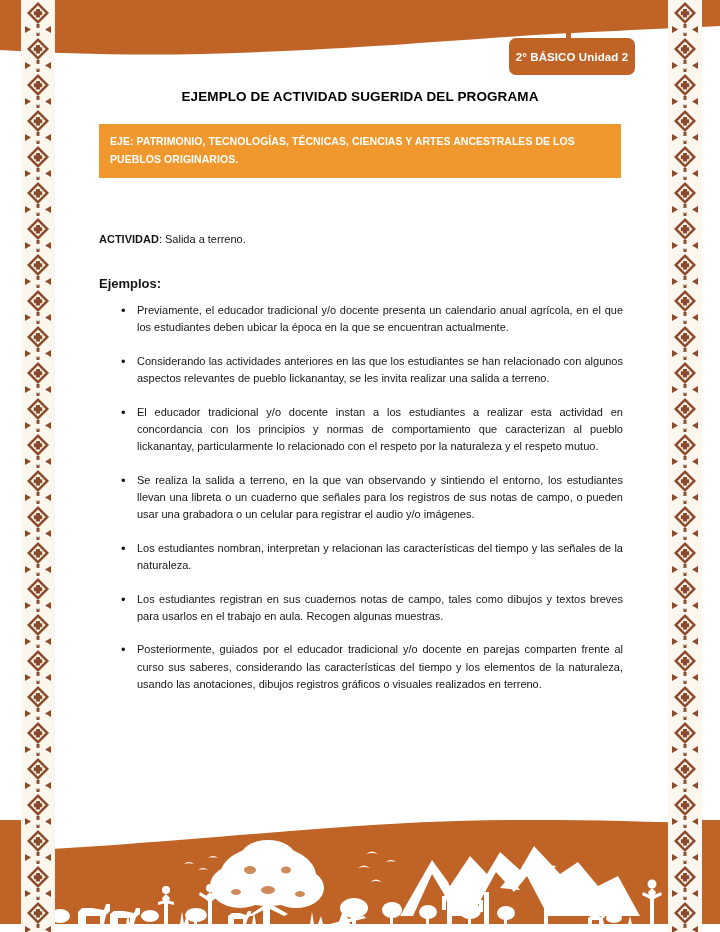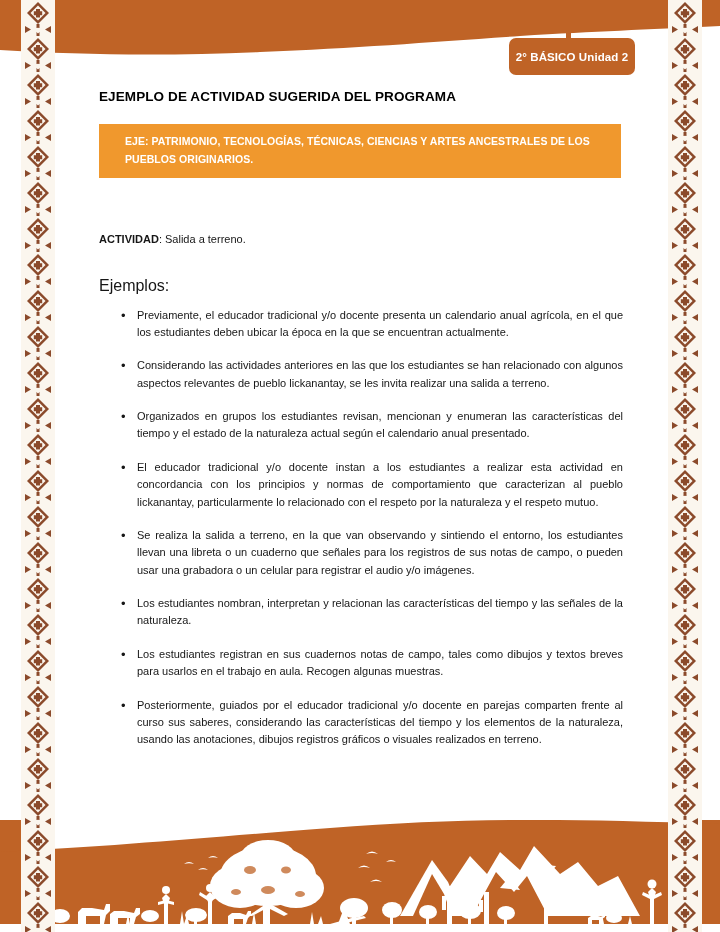--- a/index.html
+++ b/index.html
@@ -102,62 +102,63 @@
     top: 0;
     width: 720px;
     z-index: 5;
   }
 
   .doc-title {
     position: absolute;
     top: 89px;
     left: 99px;
     width: 522px;
-    text-align: left;
+    text-align: center;
     font-size: 13.5px;
     font-weight: bold;
     color: #000000;
     letter-spacing: 0.1px;
   }
 
   .eje-banner {
     position: absolute;
     top: 124px;
     left: 99px;
     width: 522px;
     min-height: 45px;
     background: #F0982D;
     color: #ffffff;
     font-size: 10.5px;
     font-weight: bold;
     line-height: 1.75;
-    padding: 8px 11px 9px 26px;
+    padding: 8px 11px 9px 11px;
     box-sizing: border-box;
     letter-spacing: 0.05px;
   }
 
   .body-block {
     position: absolute;
     top: 231px;
     left: 99px;
     width: 524px;
     color: #161616;
   }
 
   .activity-line {
     font-size: 11px;
     line-height: 1.5;
     margin: 0 0 26px 0;
   }
   .activity-line .lbl { font-weight: bold; }
 
   .examples-label {
-    font-size: 16px;
+    font-size: 13px;
     line-height: 1.5;
     margin: 0 0 9px 0;
+    font-weight: bold;
   }
 
   ul.bullets {
     margin: 0;
     padding: 0;
     list-style: none;
   }
   ul.bullets li {
     position: relative;
     padding-left: 38px;
@@ -227,21 +228,20 @@
 
     <div class="body-block">
 
       <p class="activity-line"><span class="lbl">ACTIVIDAD</span><span>: Salida a terreno.</span></p>
 
       <p class="examples-label">Ejemplos:</p>
 
       <ul class="bullets">
         <li>Previamente, el educador tradicional y/o docente presenta un calendario anual agrícola, en el que los estudiantes deben ubicar la época en la que se encuentran actualmente.</li>
         <li>Considerando las actividades anteriores en las que los estudiantes se han relacionado con algunos aspectos relevantes de pueblo lickanantay, se les invita realizar una salida a terreno.</li>
-        <li>Organizados en grupos los estudiantes revisan, mencionan y enumeran las características del tiempo y el estado de la naturaleza actual según el calendario anual presentado.</li>
         <li>El educador tradicional y/o docente instan a los estudiantes a realizar esta actividad en concordancia con los principios y normas de comportamiento que caracterizan al pueblo lickanantay, particularmente lo relacionado con el respeto por la naturaleza y el respeto mutuo.</li>
         <li>Se realiza la salida a terreno, en la que van observando y sintiendo el entorno, los estudiantes llevan una libreta o un cuaderno que señales para los registros de sus notas de campo, o pueden usar una grabadora o un celular para registrar el audio y/o imágenes.</li>
         <li>Los estudiantes nombran, interpretan y relacionan las características del tiempo y las señales de la naturaleza.</li>
         <li>Los estudiantes registran en sus cuadernos notas de campo, tales como dibujos y textos breves para usarlos en el trabajo en aula. Recogen algunas muestras.</li>
         <li>Posteriormente, guiados por el educador tradicional y/o docente en parejas comparten frente al curso sus saberes, considerando las características del tiempo y los elementos de la naturaleza, usando las anotaciones, dibujos registros gráficos o visuales realizados en terreno.</li>
       </ul>
 
     </div>
   </div>
 

